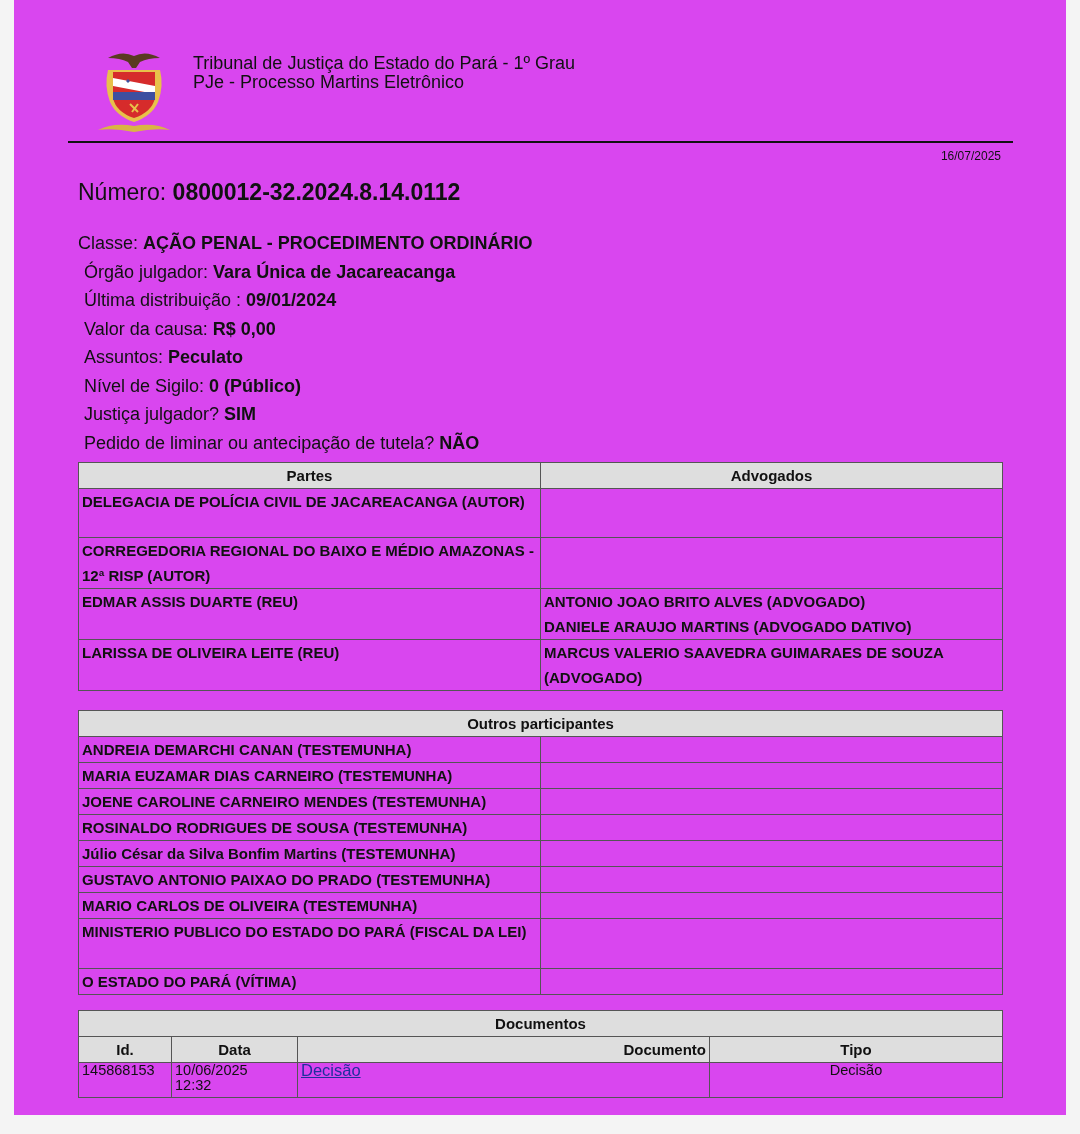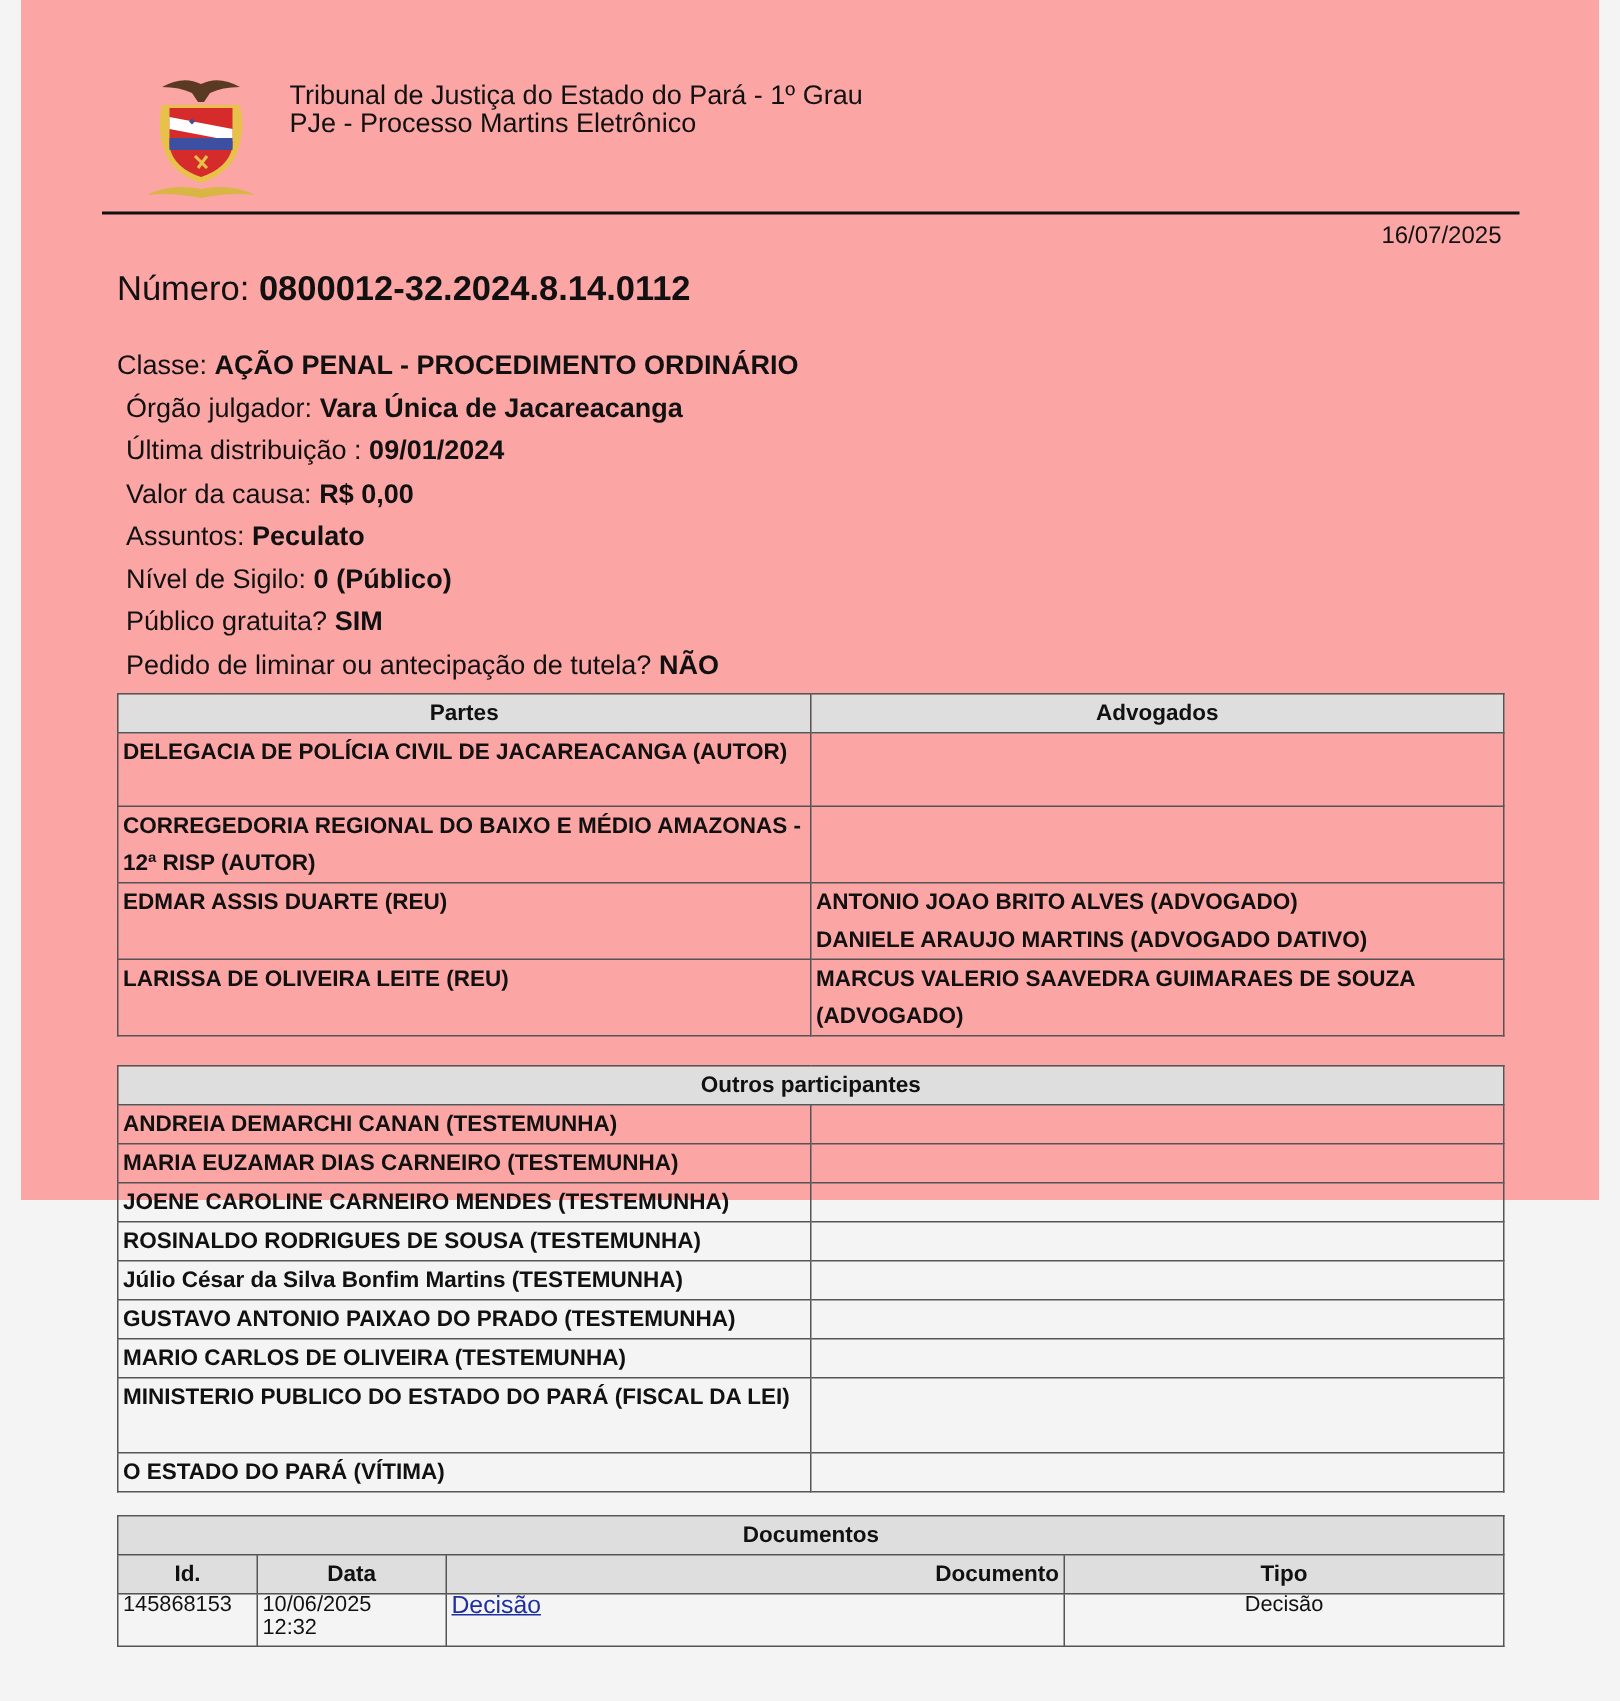--- a/index.html
+++ b/index.html
@@ -4,31 +4,31 @@
 <style>
   html, body { margin: 0; padding: 0; }
   body {
     width: 1080px; height: 1134px; overflow: hidden;
     background: #f4f4f4;
     font-family: "Liberation Sans", sans-serif;
     color: #111;
     position: relative;
   }
   .page {
-    position: absolute; left: 14px; top: 0; width: 1052px; height: 800px;
-    background: #fca5a5;
+    position: absolute; left: 14px; top: 0; width: 1052px; height: 1115px;
+    background: #d946ef;
   }
   .header { position: absolute; left: 0; top: 0; width: 1052px; height: 145px; }
   .logo { position: absolute; left: 80px; top: 46px; width: 80px; height: 90px; }
   .header-title {
     position: absolute; left: 179px; top: 54px;
     font-size: 18px; line-height: 19px; color: #111;
   }
   .rule { position: absolute; left: 54px; top: 141px; width: 945px; height: 2px; background: #111; }
-  .print-date { position: absolute; right: 65px; top: 149px; font-size: 16px; }
+  .print-date { position: absolute; right: 65px; top: 149px; font-size: 12px; }
   .numero { position: absolute; left: 64px; top: 179px; font-size: 23px; }
   .numero b { font-weight: bold; }
   .info { position: absolute; left: 64px; top: 231px; font-size: 18px; }
   .info .row { height: 28.5px; line-height: 24px; white-space: nowrap; }
   .info .row.indent { padding-left: 6px; }
   .info b { font-weight: bold; text-align: center; }
 
   table.grid {
     position: absolute; left: 64px; width: 924px;
     border-collapse: collapse; table-layout: fixed;
@@ -103,21 +103,21 @@
     </div>
     <div class="row indent">
       <span>Assuntos:</span>
       <b>Peculato</b>
     </div>
     <div class="row indent">
       <span>Nível de Sigilo:</span>
       <b>0 (Público)</b>
     </div>
     <div class="row indent">
-      <span>Público gratuita?</span>
+      <span>Justiça julgador?</span>
       <b>SIM</b>
     </div>
     <div class="row indent">
       <span>Pedido de liminar ou antecipação de tutela?</span>
       <b>NÃO</b>
     </div>
   </div>
 
   <table class="grid partes">
     <colgroup>

